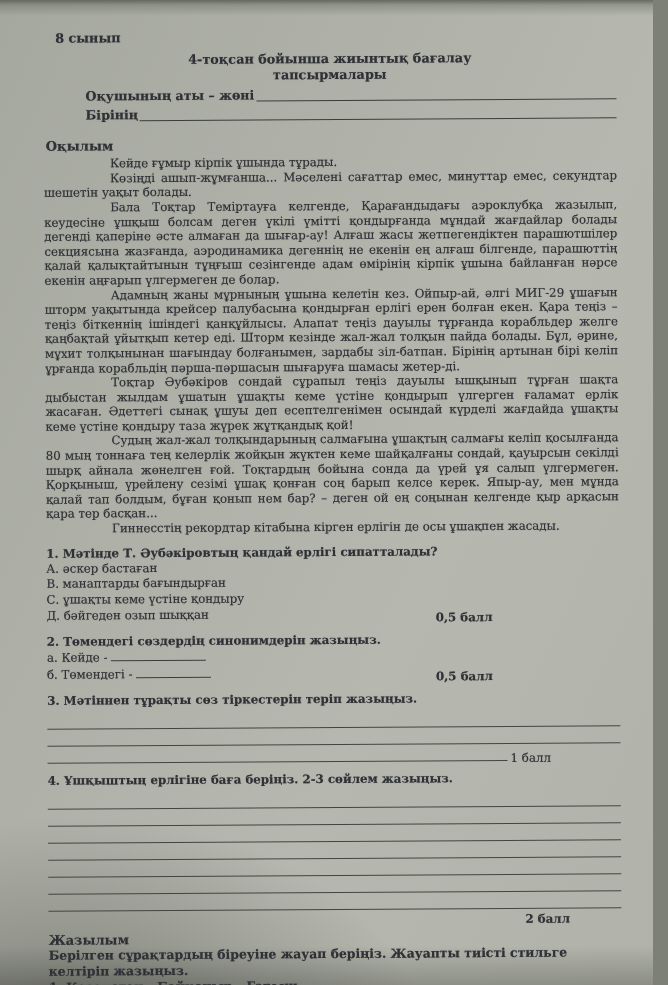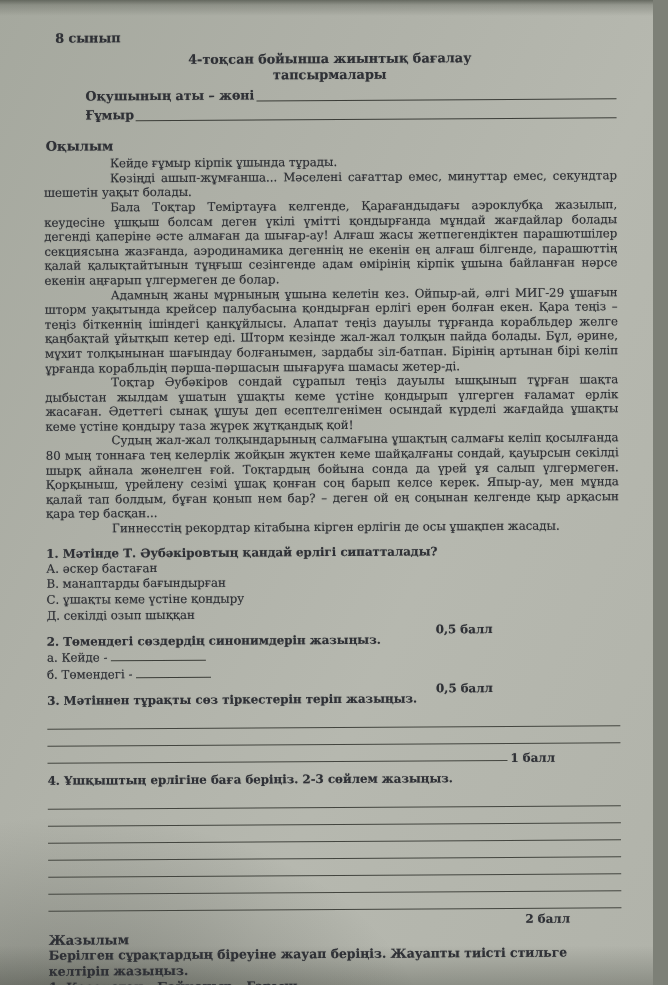--- a/index.html
+++ b/index.html
@@ -25,50 +25,50 @@
   .grade{font-weight:bold;font-size:12.8px;margin-left:12px;}
   .title{ text-align:center;font-weight:bold;font-size:12.8px;line-height:16.5px;margin-top:6px;}
   .fill-row{display:flex;align-items:flex-end;margin-left:42px;margin-top:3px;font-weight:bold;font-size:12.6px;line-height:16px;}
   .fill-line{flex:1;border-bottom:1.2px solid #3b3d38;margin-bottom:2px;margin-left:2px;}
   .section-h{font-weight:bold;font-size:13px;margin-top:16px;margin-left:2px;}
   .body-text{margin-top:3px;}
   .body-text p{margin:0;text-align:justify;text-indent:66px;}
   .q{font-weight:bold;margin-top:9px;line-height:16px;}
   .opt{line-height:15.8px;}
   .row{position:relative;}
-  .pts{position:absolute;left:389px;top:16px;font-weight:bold;}
+  .pts{position:absolute;left:389px;top:4px;font-weight:bold;}
   .syn{line-height:17px;}
   .syn-line{display:inline-block;border-bottom:1.1px solid #3b3d38;height:10px;margin-left:3px;}
   .w95{width:95px;} .w75{width:75px;}
   .lines{margin-top:4px;}
   .ans-line{border-bottom:1.3px solid #43453f;height:16px;}
   .q3-last{display:flex;align-items:flex-end;}
   .q3-short{width:460px;border-bottom:1.3px solid #43453f;height:16px;}
-  .q3-pts{font-weight:bold;margin-left:3px;position:relative;top:4px;line-height:14px;}
+  .q3-pts{font-weight:normal;margin-left:3px;position:relative;top:4px;line-height:14px;}
   .q4-pts{font-weight:bold;padding-left:477px;margin-top:3px;line-height:15px;}
   .writing-h{font-weight:bold;font-size:13px;margin-top:4px;}
   .writing-line{font-weight:bold;font-size:12.4px;line-height:16px;}
 </style>
 </head>
 <body>
 
 <div class="photo">
   <div class="content">
 
     <div class="grade">8 сынып</div>
 
     <div class="title">4-тоқсан бойынша жиынтық бағалау</div>
     <div class="title" style="margin-top:0;">тапсырмалары</div>
 
     <div class="fill-row">
       <span>Оқушының аты – жөні</span>
       <div class="fill-line"></div>
     </div>
     <div class="fill-row">
-      <span>Ғұмыр</span>
+      <span>Бірінің</span>
       <div class="fill-line"></div>
     </div>
 
     <div class="section-h">Оқылым</div>
 
     <div class="body-text">
       <p>Кейде ғұмыр кірпік ұшында тұрады.</p>
       <p>Көзіңді ашып-жұмғанша... Мәселені сағаттар емес, минуттар емес, секундтар шешетін уақыт болады.</p>
       <p>Бала Тоқтар Теміртауға келгенде, Қарағандыдағы аэроклубқа жазылып, кеудесіне ұшқыш болсам деген үкілі үмітті қондырғанда мұндай жағдайлар болады дегенді қаперіне әсте алмаған да шығар-ау! Алғаш жасы жетпегендіктен парашютшілер секциясына жазғанда, аэродинамика дегеннің не екенін ең алғаш білгенде, парашюттің қалай қалықтайтынын тұңғыш сезінгенде адам өмірінің кірпік ұшына байланған нәрсе екенін аңғарып үлгермеген де болар.</p>
       <p>Адамның жаны мұрнының ұшына келетін кез. Ойпыр-ай, әлгі МИГ-29 ұшағын шторм уақытында крейсер палубасына қондырған ерлігі ерен болған екен. Қара теңіз – теңіз біткеннің ішіндегі қанқұйлысы. Алапат теңіз дауылы тұрғанда корабльдер желге қаңбақтай ұйытқып кетер еді. Шторм кезінде жал-жал толқын пайда болады. Бұл, әрине, мұхит толқынынан шағындау болғанымен, зардабы зіл-батпан. Бірінің артынан бірі келіп ұрғанда корабльдің пәрша-пәршасын шығаруға шамасы жетер-ді.</p>
@@ -76,21 +76,21 @@
       <p>Судың жал-жал толқындарының салмағына ұшақтың салмағы келіп қосылғанда 80 мың тоннаға тең келерлік жойқын жүктен кеме шайқалғаны сондай, қауырсын секілді шырқ айнала жөнелген ғой. Тоқтардың бойына сонда да үрей ұя салып үлгермеген. Қорқыныш, үрейлену сезімі ұшақ қонған соң барып келсе керек. Япыр-ау, мен мұнда қалай тап болдым, бұған қонып нем бар? – деген ой ең соңынан келгенде қыр арқасын қара тер басқан...</p>
       <p>Гиннесстің рекордтар кітабына кірген ерлігін де осы ұшақпен жасады.</p>
     </div>
 
     <div>
       <div class="q">1. Мәтінде Т. Әубәкіровтың қандай ерлігі сипатталады?</div>
       <div class="opt">А. әскер бастаған</div>
       <div class="opt">В. манаптарды бағындырған</div>
       <div class="opt">С. ұшақты кеме үстіне қондыру</div>
       <div class="opt row">
-        <span>Д. секілді озып шыққан</span>
+        <span>Д. бәйгеден озып шыққан</span>
         <span class="pts">0,5 балл</span>
       </div>
     </div>
 
     <div>
       <div class="q">2. Төмендегі сөздердің синонимдерін жазыңыз.</div>
       <div class="syn">
         <span>а. Кейде -</span><span class="syn-line w95"></span>
       </div>
       <div class="syn row">

